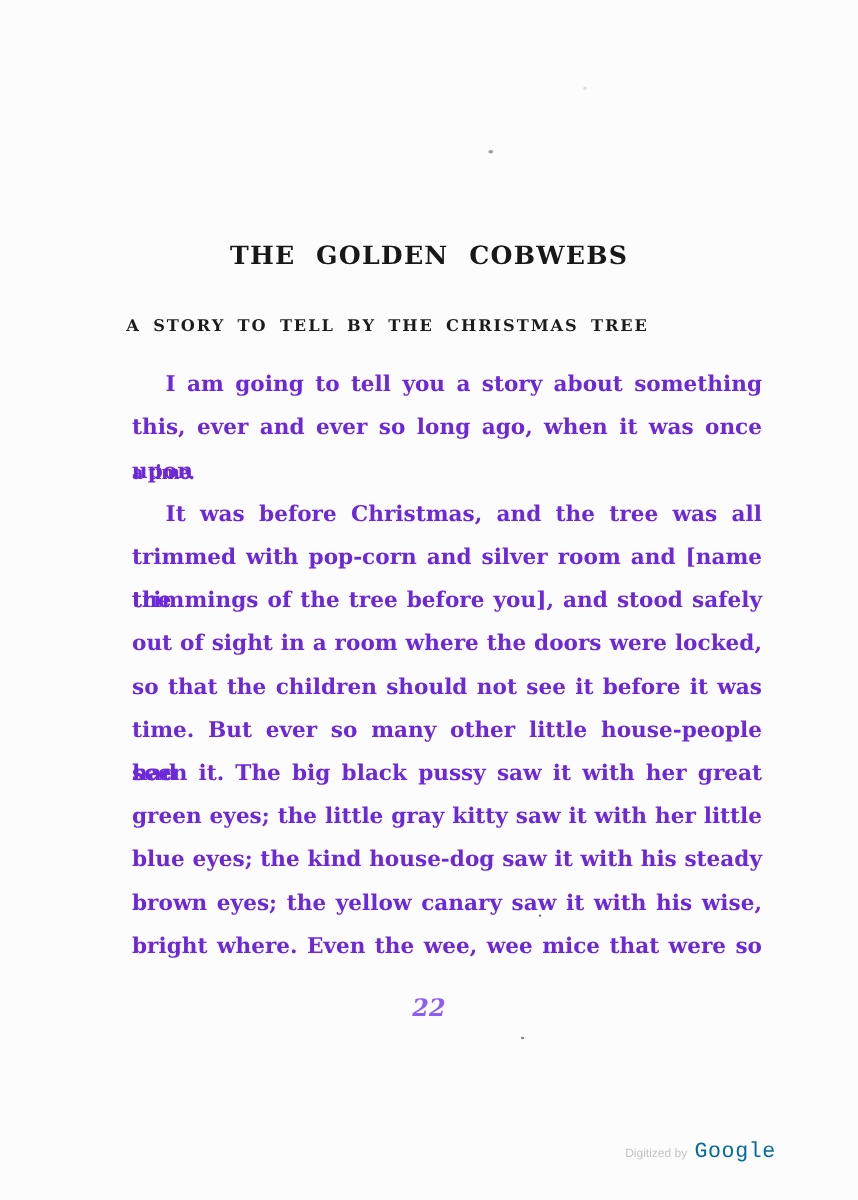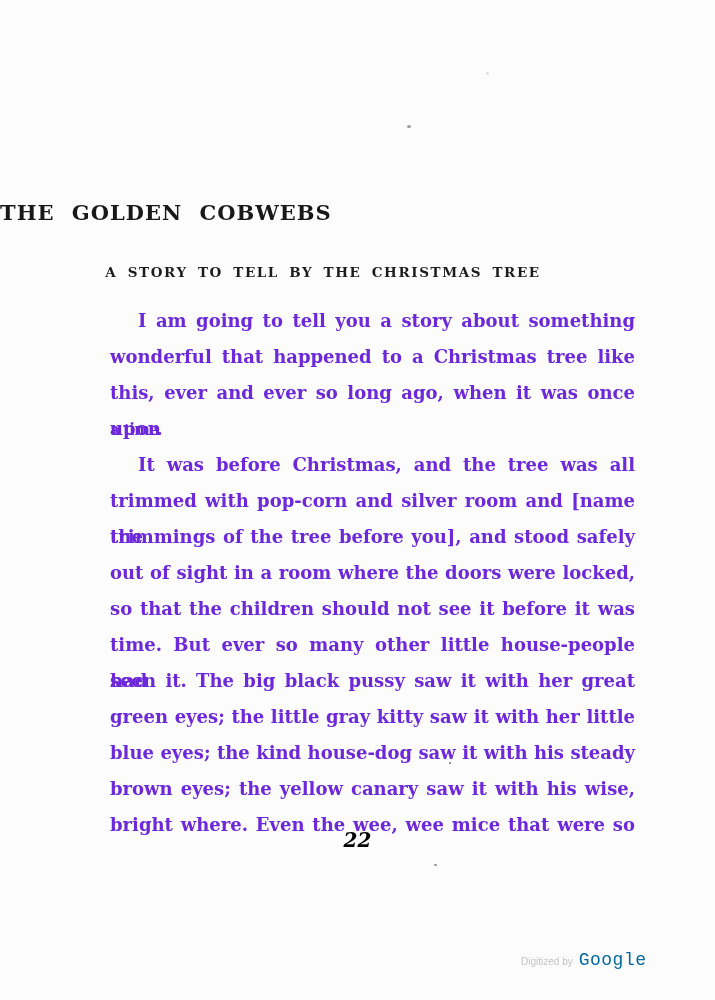--- a/index.html
+++ b/index.html
@@ -14,21 +14,21 @@
     background: #fcfcfc;
     overflow: hidden;
     font-family: "DejaVu Serif", serif;
     color: #1b1b1b;
   }
   .title {
     position: absolute;
     top: 200px;
     left: 0;
     width: 715px;
-    text-align: left;
+    text-align: center;
     font-size: 21px;
     font-weight: bold;
     letter-spacing: 1px;
     word-spacing: 9px;
     color: #181818;
   }
   .subtitle {
     position: absolute;
     top: 264px;
     left: 0;
@@ -61,21 +61,21 @@
   .line.flush  { text-align-last: left; font-family: Liberation Serif, serif; }
   .page-number {
     position: absolute;
     top: 828px;
     left: 95px;
     width: 525px;
     text-align: center;
     font-size: 20px;
     font-weight: bold;
     font-style: italic;
-    color: #000000;
+    color: #8b5cf6;
   }
   .watermark {
     position: absolute;
     top: 950px;
     left: 483px;
     display: flex;
     align-items: baseline;
     gap: 6px;
     user-select: none;
     margin-left: 38px;
@@ -104,21 +104,20 @@
 <body>
 
 <div class="page">
 
   <div class="title">THE GOLDEN COBWEBS</div>
 
   <div class="subtitle">A STORY TO TELL BY THE CHRISTMAS TREE</div>
 
   <div class="body-text">
       <div class="line indent">I am going to tell you a story about something</div>
-      <div class="line">wonderful that happened to a Christmas tree like</div>
       <div class="line">this, ever and ever so long ago, when it was once upon</div>
       <div class="line flush">a time.</div>
       <div class="line indent">It was before Christmas, and the tree was all</div>
       <div class="line">trimmed with pop-corn and silver room and [name the</div>
       <div class="line">trimmings of the tree before you], and stood safely</div>
       <div class="line">out of sight in a room where the doors were locked,</div>
       <div class="line">so that the children should not see it before it was</div>
       <div class="line">time. But ever so many other little house-people had</div>
       <div class="line">seen it. The big black pussy saw it with her great</div>
       <div class="line">green eyes; the little gray kitty saw it with her little</div>

